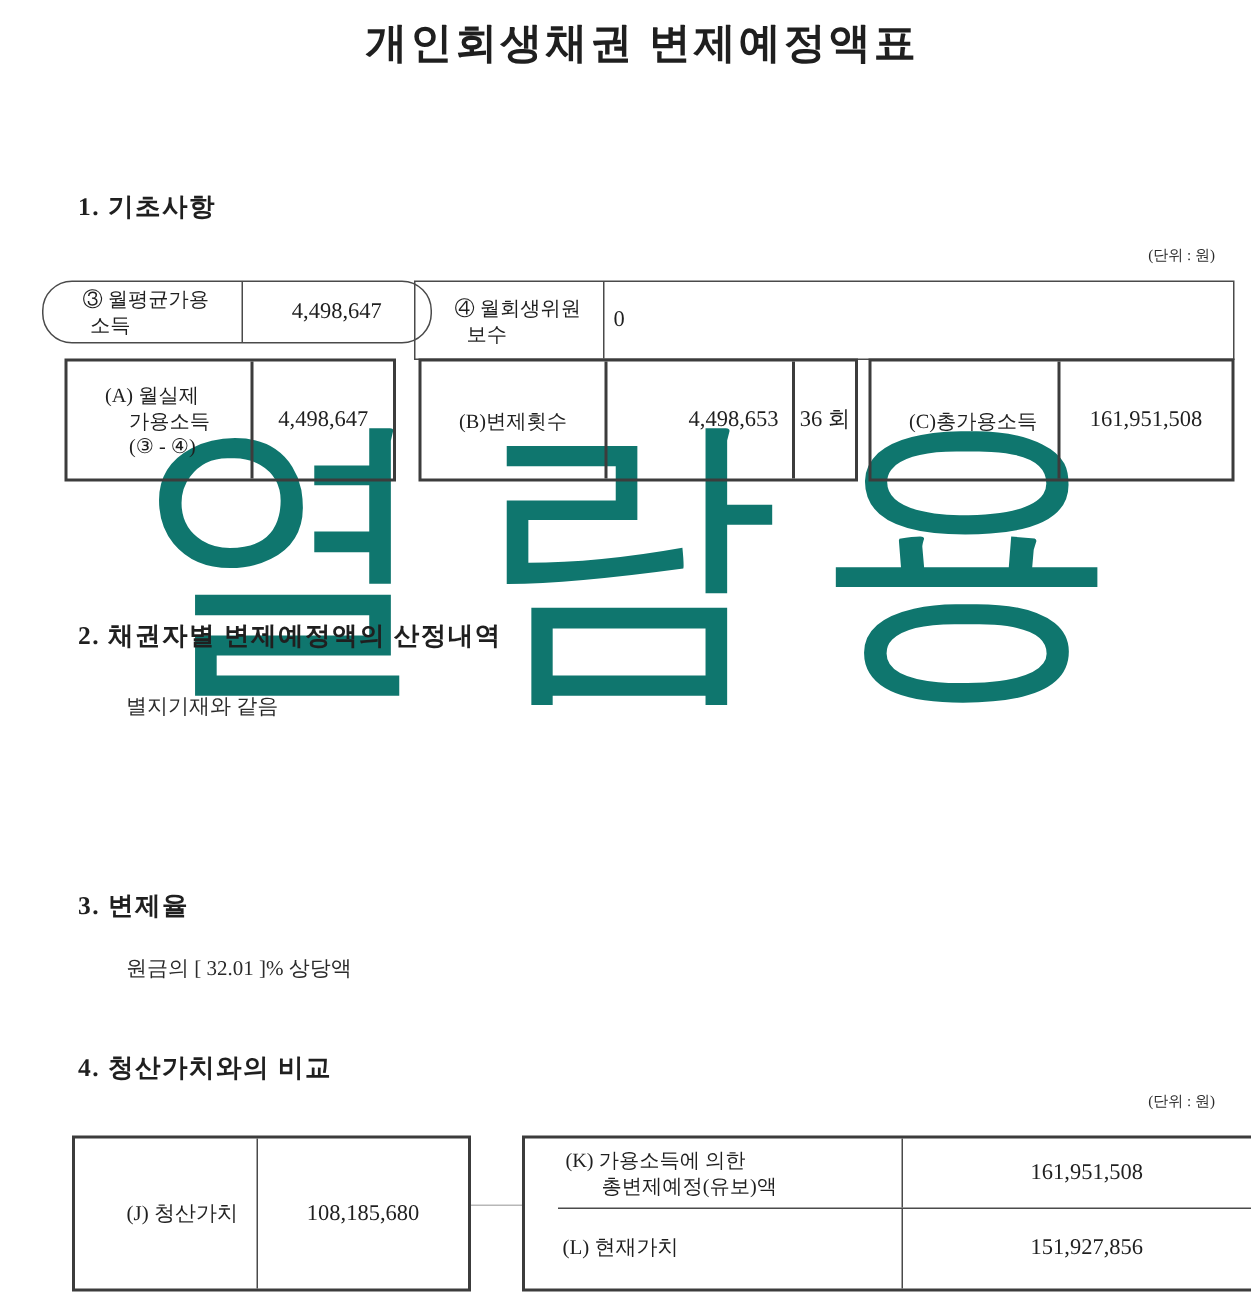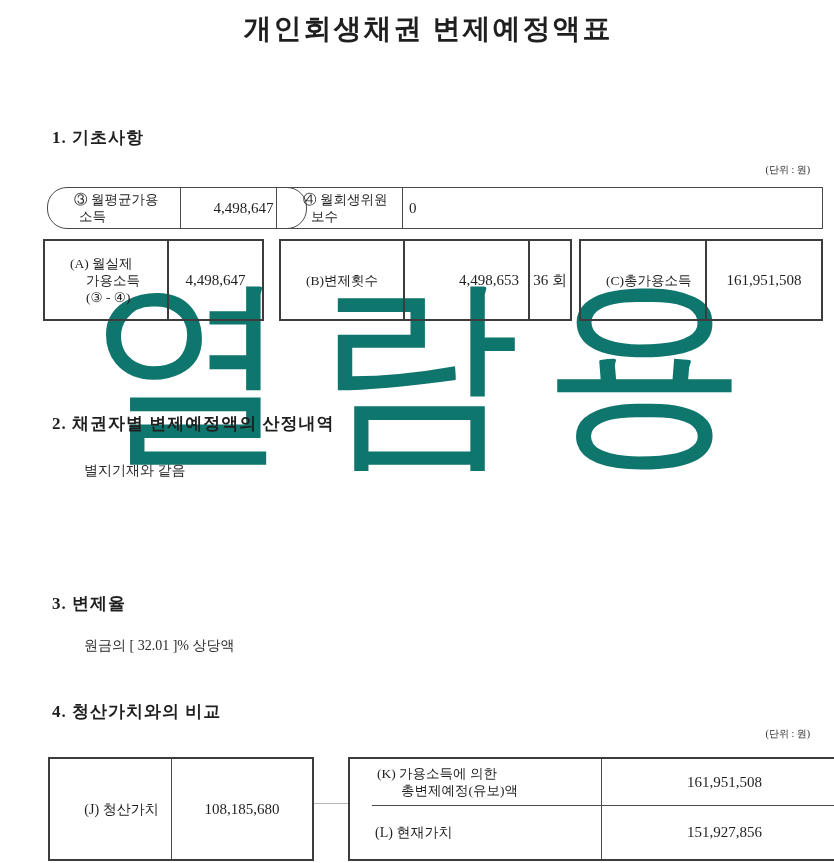--- a/index.html
+++ b/index.html
@@ -80,29 +80,29 @@
 
 <div id="page">
 
   <div id="watermark" class="abs">열람용</div>
 
   <div class="abs content doc-title">개인회생채권 변제예정액표</div>
 
   <div class="abs content sec-heading" style="left:30px;top:126px;">1. 기초사항</div>
   <div class="abs content unit-note" style="right:24px;top:163px;">(단위 : 원)</div>
 
-  <div class="abs content tbl" style="left:47px;top:187px;width:260px;height:42px;border-radius:20px;">
+  <div class="abs content tbl" style="left:28px;top:187px;width:260px;height:42px;border-radius:20px;">
     <div class="cell rb" style="width:111px;padding-left:4px;">
       <span class="ln">③ 월평균가용</span>
       <span class="ln" style="padding-left:5px;">소득</span>
     </div>
     <div class="cell val grow">4,498,647</div>
   </div>
 
-  <div class="abs content tbl" style="left:276px;top:187px;width:547px;height:42px;">
+  <div class="abs content tbl" style="left:276px;top:187px;width:547px;height:53px;">
     <div class="cell rb" style="width:104px;padding-left:4px;">
       <span class="ln">④ 월회생위원</span>
       <span class="ln" style="padding-left:8px;">보수</span>
     </div>
     <div class="cell val left grow">0</div>
   </div>
 
   <div class="abs content tbl thick" style="left:43px;top:239px;width:221px;height:82px;">
     <div class="cell rb" style="width:102px;padding-left:3px;">
       <span class="ln">(A) 월실제</span>

